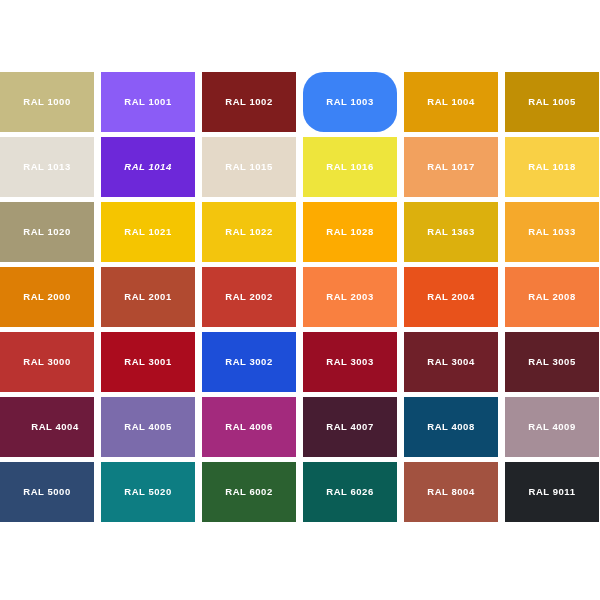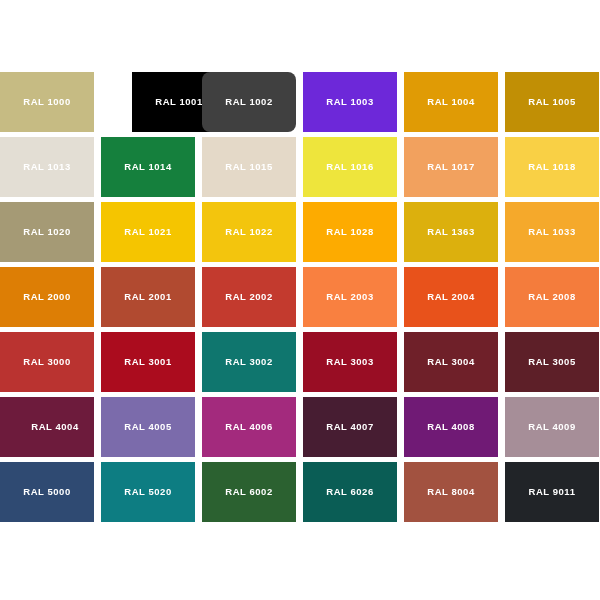--- a/index.html
+++ b/index.html
@@ -51,39 +51,39 @@
     user-select: none;
   }
 </style>
 </head>
 <body style="background: rgb(255, 255, 255);">
 
 <div id="swatch-grid">
     <div class="swatch" title="RAL 1000" style="background: rgb(198, 187, 131);">
       <span class="swatch-label" style="color: rgb(255, 255, 255);">RAL 1000</span>
     </div>
-    <div class="swatch" title="RAL 1001" style="background: #000000; margin-left: 31px;">
+    <div class="swatch" title="RAL 1001" style="background: #8b5cf6;">
       <span class="swatch-label" style="color: rgb(255, 255, 255);">RAL 1001</span>
     </div>
-    <div class="swatch" title="RAL 1002" style="background: #404040; border-radius: 8px;">
+    <div class="swatch" title="RAL 1002" style="background: #7f1d1d;">
       <span class="swatch-label" style="color: rgb(255, 255, 255);">RAL 1002</span>
     </div>
-    <div class="swatch" title="RAL 1003" style="background: #6d28d9;">
+    <div class="swatch" title="RAL 1003" style="background: #3b82f6; border-radius: 21px;">
       <span class="swatch-label" style="color: rgb(255, 255, 255);">RAL 1003</span>
     </div>
     <div class="swatch" title="RAL 1004" style="background: rgb(224, 155, 5);">
       <span class="swatch-label" style="color: rgb(255, 255, 255);">RAL 1004</span>
     </div>
     <div class="swatch" title="RAL 1005" style="background: rgb(193, 143, 5);">
       <span class="swatch-label" style="color: rgb(255, 255, 255);">RAL 1005</span>
     </div>
     <div class="swatch" title="RAL 1013" style="background: rgb(227, 222, 212);">
       <span class="swatch-label" style="color: rgb(255, 255, 255);">RAL 1013</span>
     </div>
-    <div class="swatch" title="RAL 1014" style="background: #15803d;">
+    <div class="swatch" title="RAL 1014" style="background: #6d28d9; font-style: italic;">
       <span class="swatch-label" style="color: rgb(255, 255, 255);">RAL 1014</span>
     </div>
     <div class="swatch" title="RAL 1015" style="background: rgb(228, 217, 200);">
       <span class="swatch-label" style="color: rgb(255, 255, 255);">RAL 1015</span>
     </div>
     <div class="swatch" title="RAL 1016" style="background: rgb(238, 229, 60);">
       <span class="swatch-label" style="color: rgb(255, 255, 255);">RAL 1016</span>
     </div>
     <div class="swatch" title="RAL 1017" style="background: rgb(242, 161, 94);">
       <span class="swatch-label" style="color: rgb(255, 255, 255);">RAL 1017</span>
@@ -126,21 +126,21 @@
     </div>
     <div class="swatch" title="RAL 2008" style="background: rgb(244, 124, 60);">
       <span class="swatch-label" style="color: rgb(255, 255, 255);">RAL 2008</span>
     </div>
     <div class="swatch" title="RAL 3000" style="background: rgb(186, 51, 48);">
       <span class="swatch-label" style="color: rgb(255, 255, 255);">RAL 3000</span>
     </div>
     <div class="swatch" title="RAL 3001" style="background: rgb(171, 12, 30);">
       <span class="swatch-label" style="color: rgb(255, 255, 255);">RAL 3001</span>
     </div>
-    <div class="swatch" title="RAL 3002" style="background: #0f766e;">
+    <div class="swatch" title="RAL 3002" style="background: #1d4ed8;">
       <span class="swatch-label" style="color: rgb(255, 255, 255);">RAL 3002</span>
     </div>
     <div class="swatch" title="RAL 3003" style="background: rgb(153, 13, 36);">
       <span class="swatch-label" style="color: rgb(255, 255, 255);">RAL 3003</span>
     </div>
     <div class="swatch" title="RAL 3004" style="background: rgb(111, 32, 41);">
       <span class="swatch-label" style="color: rgb(255, 255, 255);">RAL 3004</span>
     </div>
     <div class="swatch" title="RAL 3005" style="background: rgb(93, 31, 40);">
       <span class="swatch-label" style="color: rgb(255, 255, 255);">RAL 3005</span>
@@ -150,21 +150,21 @@
     </div>
     <div class="swatch" title="RAL 4005" style="background: rgb(123, 107, 171);">
       <span class="swatch-label" style="color: rgb(255, 255, 255);">RAL 4005</span>
     </div>
     <div class="swatch" title="RAL 4006" style="background: rgb(163, 42, 125);">
       <span class="swatch-label" style="color: rgb(255, 255, 255);">RAL 4006</span>
     </div>
     <div class="swatch" title="RAL 4007" style="background: rgb(71, 29, 50);">
       <span class="swatch-label" style="color: rgb(255, 255, 255);">RAL 4007</span>
     </div>
-    <div class="swatch" title="RAL 4008" style="background: #701a75;">
+    <div class="swatch" title="RAL 4008" style="background: #0c4a6e;">
       <span class="swatch-label" style="color: rgb(255, 255, 255);">RAL 4008</span>
     </div>
     <div class="swatch" title="RAL 4009" style="background: rgb(166, 142, 152);">
       <span class="swatch-label" style="color: rgb(255, 255, 255);">RAL 4009</span>
     </div>
     <div class="swatch" title="RAL 5000" style="background: rgb(47, 74, 114);">
       <span class="swatch-label" style="color: rgb(255, 255, 255);">RAL 5000</span>
     </div>
     <div class="swatch" title="RAL 5020" style="background: rgb(13, 125, 130);">
       <span class="swatch-label" style="color: rgb(255, 255, 255);">RAL 5020</span>

